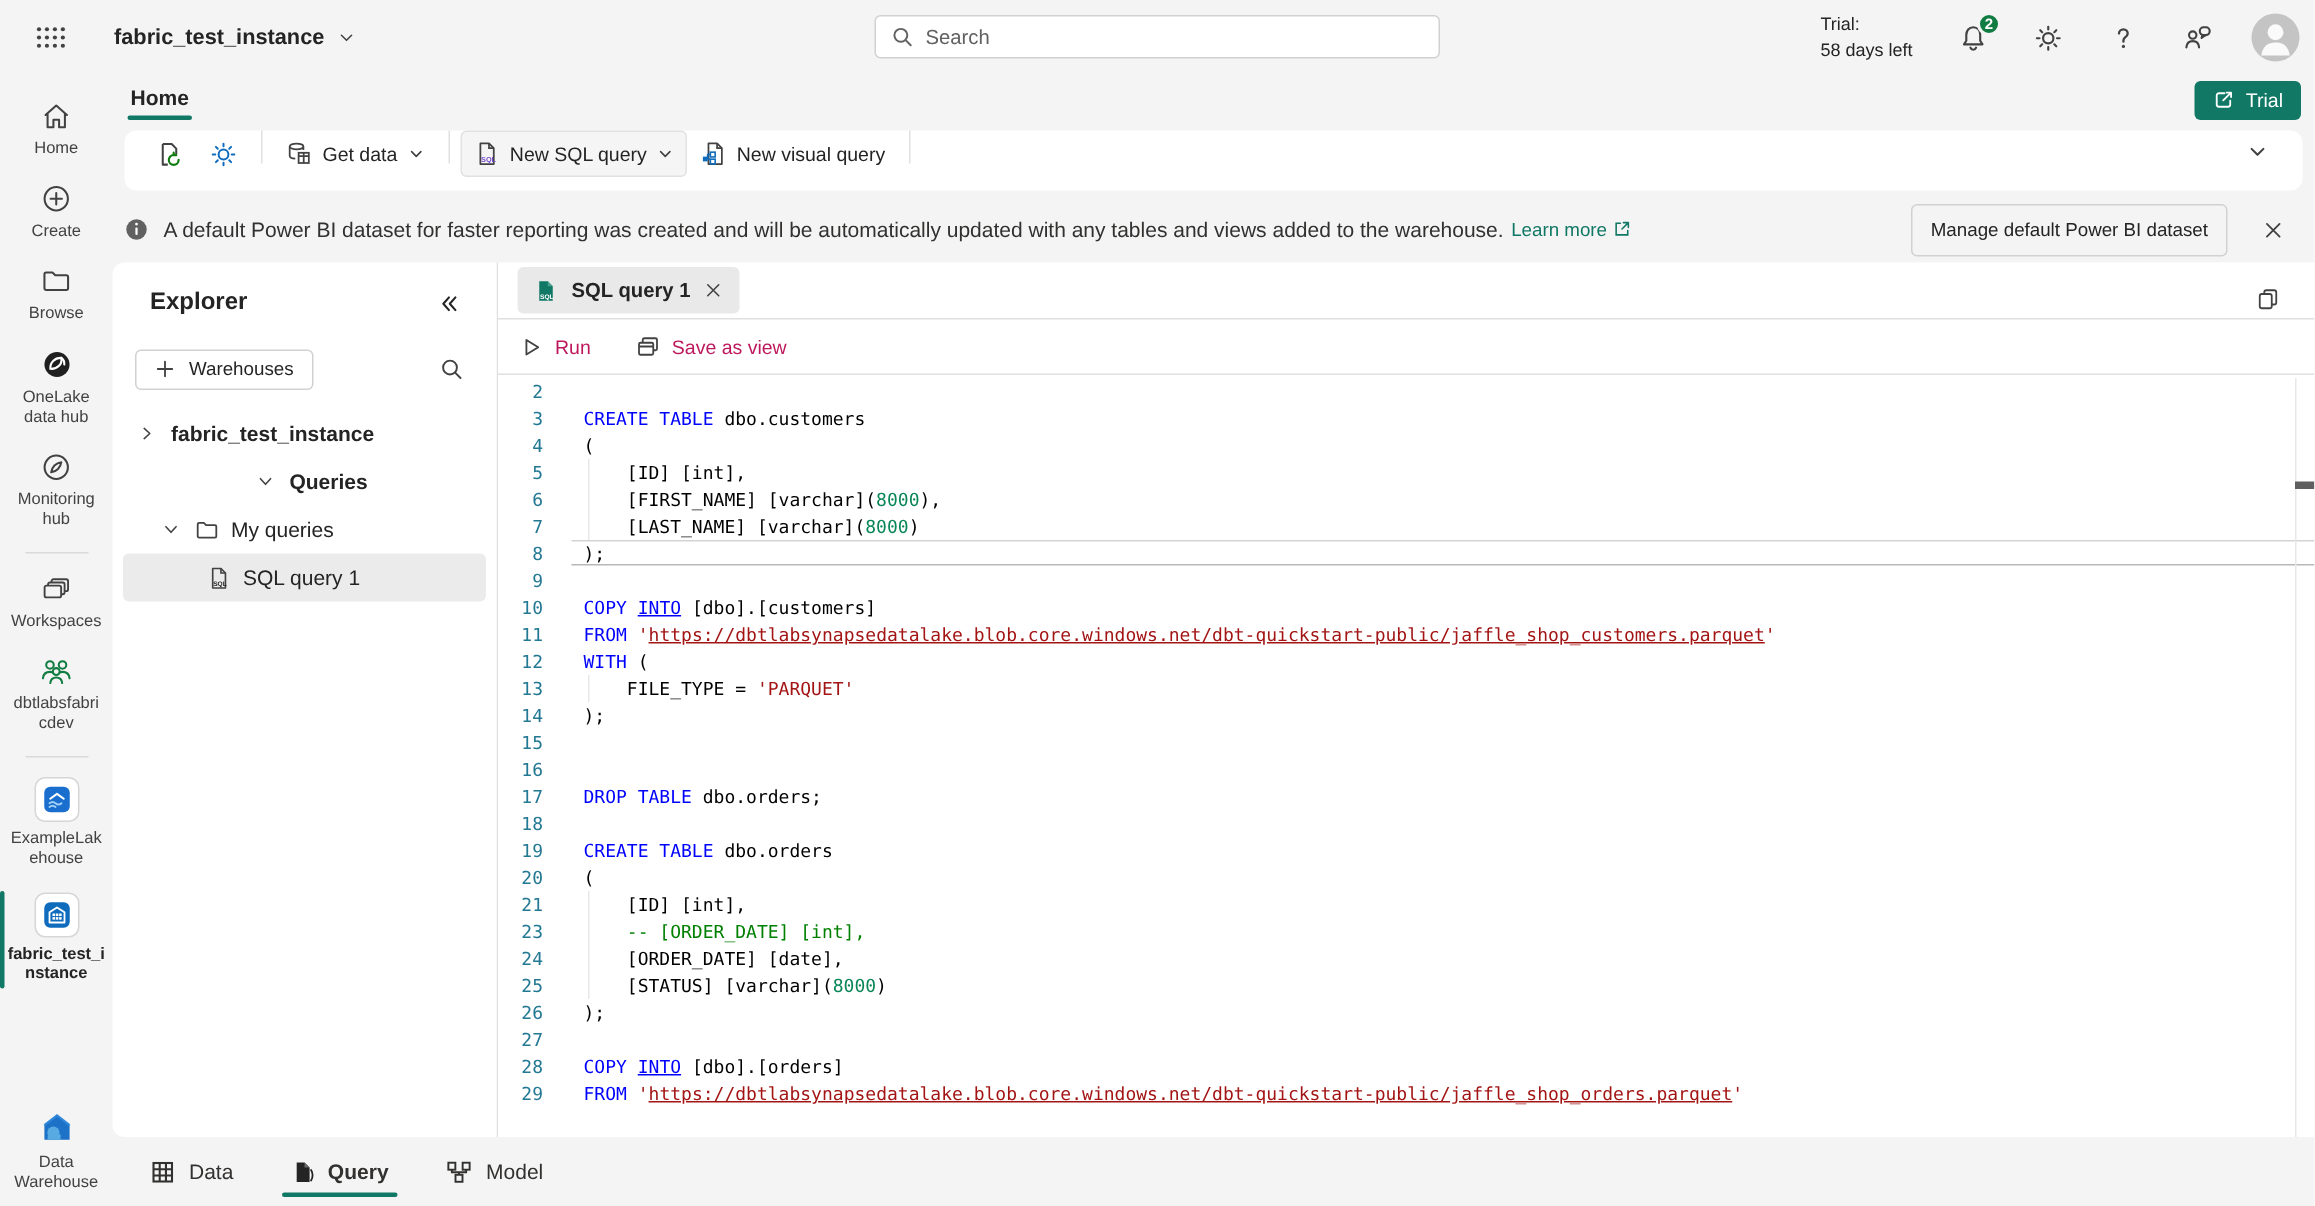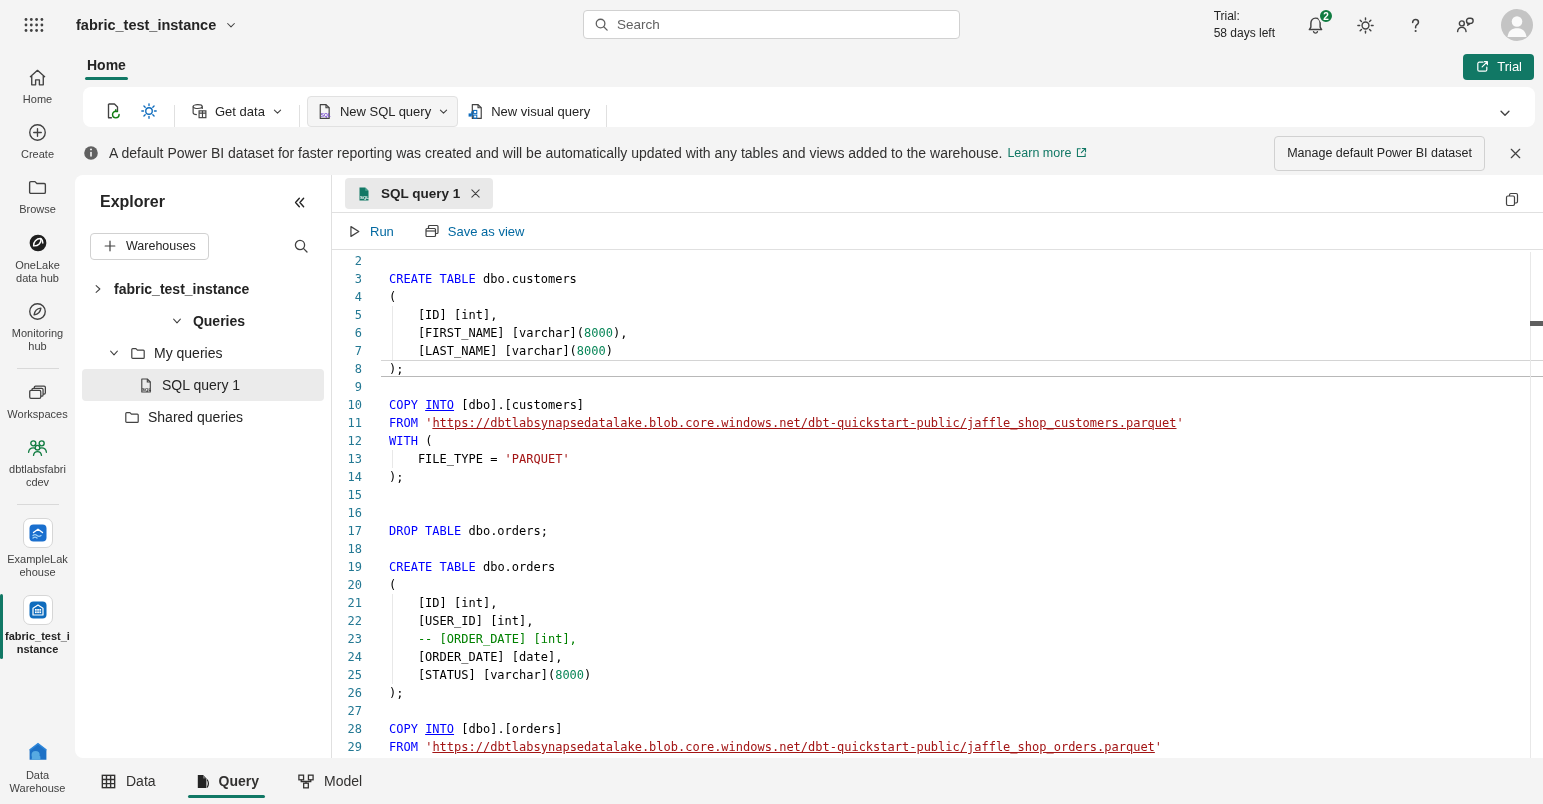--- a/index.html
+++ b/index.html
@@ -30,21 +30,21 @@
   .rail-spacer { flex:1; }
   .app-tile { width:30px; height:30px; border:1px solid #d6d6d6; border-radius:7px; background:#fff; display:flex; align-items:center; justify-content:center; }
 
   
   .tabrow { position:absolute; left:75px; right:0; top:50px; height:33px; display:flex; align-items:center; }
   .home-tab { margin-left:10px; font-size:14px; font-weight:700; position:relative; padding:4px 2px 8px; cursor:pointer; }
   .home-tab::after { content:""; position:absolute; left:0; right:0; bottom:1px; height:3px; border-radius:2px; background:#117865; }
   .share-btn { margin-left:auto; margin-right:9px; height:26px; background:#117865; color:#fff; border:none; border-radius:4px; font-size:13px; font-family:inherit; display:flex; align-items:center; gap:7px; padding:0 12px; cursor:pointer; }
 
   
-  .toolbar { position:absolute; left:83px; right:8px; top:87px; height:40px; background:#fff; border-radius:8px; display:flex; align-items:flex-end; padding:0 12px; }
+  .toolbar { position:absolute; left:83px; right:8px; top:87px; height:40px; background:#fff; border-radius:8px; display:flex; align-items:flex-start; padding:0 12px; }
   .tb-btn { display:flex; align-items:center; gap:7px; font-size:13px; color:#242424; padding:6px 8px; border-radius:4px; cursor:pointer; white-space:nowrap; background:transparent; border:1px solid transparent; font-family:inherit; }
   .tb-btn.boxed { background:#f5f5f5; border:1px solid #e1e1e1; }
   .tb-divider { width:1px; height:22px; background:#e0e0e0; margin:0 7px; }
   .tb-collapse { margin-left:auto; margin-right:4px; }
 
   
   .banner { position:absolute; left:83px; right:8px; top:136px; height:34px; display:flex; align-items:center; }
   .banner-text { margin-left:10px; font-size:14px; color:#323130; }
   .banner-link { margin-left:5px; font-size:12.5px; color:#117865; display:flex; gap:4px; cursor:pointer; white-space:nowrap; }
   .manage-btn { margin-left:auto; height:35px; border:1px solid #d1d1d1; background:transparent; border-radius:4px; font-size:12.5px; font-family:inherit; color:#242424; padding:0 12px; cursor:pointer; white-space:nowrap; }
@@ -63,21 +63,21 @@
   .tree-row.bold { font-weight:700; }
   .tree-row.selected { background:#ebebeb; }
   .tree-ic { display:flex; align-items:center; justify-content:center; width:16px; }
 
   
   .editor { position:absolute; left:257px; right:0; top:0; bottom:0; background:#fff; }
   .tabstrip { height:38px; border-bottom:1px solid #e0e0e0; position:relative; display:flex; align-items:center; }
   .sqltab { margin-left:13px; height:31px; background:#e9e9e9; border-radius:4px; display:flex; align-items:center; gap:9px; padding:0 11px; font-size:13.5px; font-weight:700; cursor:pointer; }
   .copy-btn { position:absolute; right:17px; top:10px; }
   .runrow { height:37px; border-bottom:1px solid #e0e0e0; display:flex; align-items:center; padding-left:15px; gap:30px; }
-  .cmd { display:flex; align-items:center; gap:8px; font-size:13px; color:#0369a1; cursor:pointer; background:transparent; border:none; font-family:inherit; }
+  .cmd { display:flex; align-items:center; gap:8px; font-size:13px; color:#be185d; cursor:pointer; background:transparent; border:none; font-family:inherit; }
 
   .codewrap { position:absolute; left:0; right:0; top:77px; bottom:0; overflow:hidden; font-family:"DejaVu Sans Mono",monospace; font-size:12px; line-height:18px; }
   .code-row { position:relative; height:18px; display:flex; }
   .code-row .ln { width:30px; text-align:right; color:#237893; flex:none; }
   .code-row .code { padding-left:27px; white-space:pre; color:#000; }
   .code-row .guide { position:absolute; left:60px; top:0; bottom:0; border-left:1px solid #e8e8e8; }
   .code-row.cur .curbox { position:absolute; left:49px; right:0; top:0; height:17px; border-top:1px solid #d4d4d4; border-bottom:1px solid #b8b8b8; }
   .tk-kw { color:#0000ff; }
   .tk-kwu { color:#0000ff; text-decoration:underline; }
   .tk-pl { color:#000000; }
@@ -452,28 +452,20 @@
         <div class="tree-row selected" style="padding-left: 56px;">
           <span class="tree-ic">
             <svg width="17" height="17" viewBox="0 0 16 16">
               <path d="M3.8 1.5 H9.3 L12.3 4.5 V14.5 H3.8 Z" fill="none" stroke="#424242" stroke-width="1.1" stroke-linejoin="round"></path>
               <path d="M9.3 1.5 V4.5 H12.3" fill="none" stroke="#424242" stroke-width="1.1"></path>
               <text x="4.1" y="13.2" font-size="4.4" font-weight="bold" fill="#242424" font-family="Liberation Sans,sans-serif">SQL</text>
             </svg>
           </span>
           <span>SQL query 1</span>
         </div>
-        <div class="tree-row" style="padding-left: 42px;">
-          <span class="tree-ic">
-            <svg width="17" height="17" viewBox="0 0 16 16">
-              <path d="M1.8 4 C1.8 3.5 2.2 3.1 2.7 3.1 H5.9 L7.4 4.6 H13.3 C13.8 4.6 14.2 5 14.2 5.5 V12 C14.2 12.5 13.8 12.9 13.3 12.9 H2.7 C2.2 12.9 1.8 12.5 1.8 12 Z" fill="none" stroke="#424242" stroke-width="1.2" stroke-linejoin="round"></path>
-            </svg>
-          </span>
-          <span>Shared queries</span>
-        </div>
       </div>
   </div>
 
   <div class="editor">
     <div class="tabstrip">
       <div class="sqltab">
         <svg width="16" height="16" viewBox="0 0 16 16">
             <path d="M3.5 1.5 H9.2 L12.5 4.8 V14.5 H3.5 Z" fill="#117865"></path>
             <path d="M9.2 1.5 V4.8 H12.5" fill="#4ba08f"></path>
             <text x="4" y="13" font-size="4.4" font-weight="bold" fill="#fff" font-family="Liberation Sans,sans-serif">SQL</text>
@@ -588,25 +580,20 @@
           <div class="code-row">
             <span class="ln">20</span>
             <span class="code"><span class="tk-pl">(</span></span>
           </div>
           <div class="code-row">
             <span class="ln">21</span>
             <span class="guide"></span>
             <span class="code"><span class="tk-pl">    [ID] [int],</span></span>
           </div>
           <div class="code-row">
-            <span class="ln">22</span>
-            <span class="guide"></span>
-            <span class="code"><span class="tk-pl">    [USER_ID] [int],</span></span>
-          </div>
-          <div class="code-row">
             <span class="ln">23</span>
             <span class="guide"></span>
             <span class="code"><span class="tk-cmt">    -- [ORDER_DATE] [int],</span></span>
           </div>
           <div class="code-row">
             <span class="ln">24</span>
             <span class="guide"></span>
             <span class="code"><span class="tk-pl">    [ORDER_DATE] [date],</span></span>
           </div>
           <div class="code-row">

